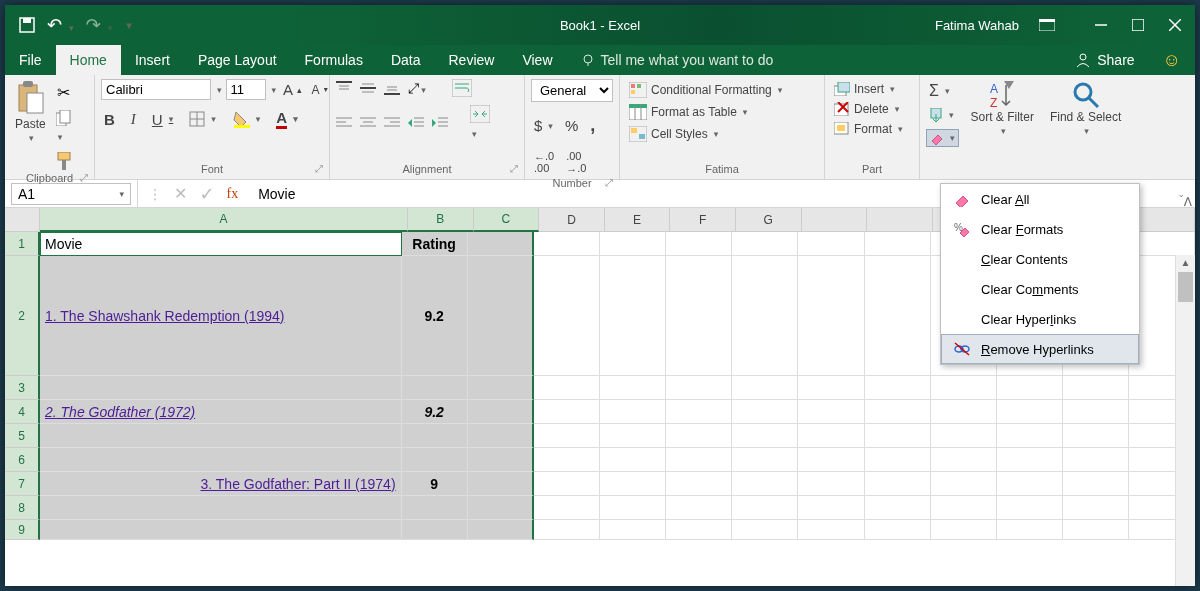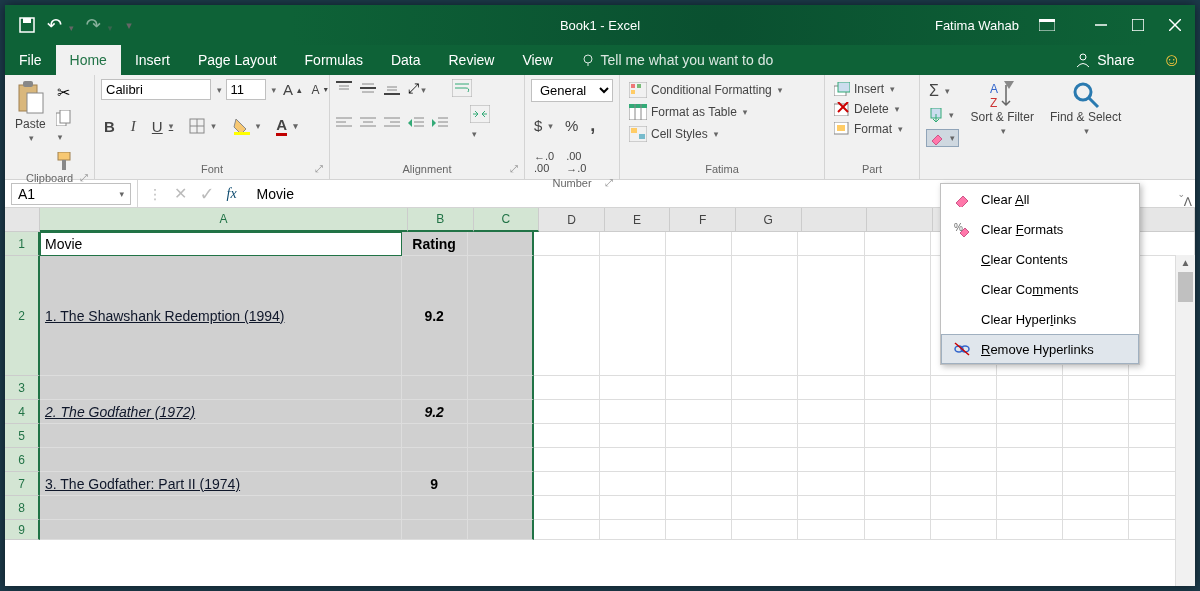--- a/index.html
+++ b/index.html
@@ -38,21 +38,21 @@
   .gridwrap { flex: 1; overflow: hidden; position: relative; }
   .colhdrs { display: flex; height: 24px; }
   .colhdr { background: #e6e6e6; border-right: 1px solid #ccc; border-bottom: 1px solid #ccc; display: flex; align-items: center; justify-content: center; font-size: 12px; color: #444; }
   .colhdr.sel { background: #d3e5d3; border-bottom: 2px solid #217346; color: #217346; }
   .rowhdr.sel { background: #d3e5d3; border-right: 2px solid #217346; color: #217346; }
   .gridrows { display: flex; flex-direction: column; }
   .gridrow { display: flex; }
   .cell { border-right: 1px solid #ddd; border-bottom: 1px solid #ddd; font-size: 14px; padding: 2px 5px; display: flex; align-items: center; overflow: hidden; white-space: nowrap; }
   .cell.selarea { background: #d0d0d0; }
   .cell.active { background: #fff; outline: 2px solid #217346; outline-offset: -1px; }
-  .hyperlink { color: #0f172a; text-decoration: underline; }
+  .hyperlink { color: #4c1d95; text-decoration: underline; }
   .sel-border-r { border-right: 2px solid #217346; }
   .dropdown-menu { position: absolute; top: 183px; left: 940px; background: #fff; border: 1px solid #c0c0c0; box-shadow: 2px 2px 6px rgba(0,0,0,0.25); font-size: 13px; z-index: 100; width: 200px; }
   .dropdown-menu .ditem { display: flex; align-items: center; gap: 10px; padding: 6px 12px; cursor: pointer; }
   .dropdown-menu .ditem.hover { background: #e0e6ec; border: 1px solid #a0b0c0; padding: 5px 11px; }
   .dropdown-menu .dicon { width: 18px; height: 18px; display: inline-flex; align-items: center; justify-content: center; }
   .accel { text-decoration: underline; }
   .collapse-arrow { position: absolute; right: 8px; top: 195px; color: #666; font-size: 12px; }
   .scroll-v { position: absolute; right: 5px; top: 255px; width: 20px; bottom: 5px; background: #f1f1f1; border-left: 1px solid #ddd; }
   .scroll-v .thumb { background: #c0c0c0; margin: 2px; height: 30px; }
   .scroll-v .arrow { text-align: center; font-size: 10px; color: #666; padding: 2px; }
@@ -156,21 +156,21 @@
                 <rect x="2" y="0" width="12" height="8" fill="#f7c873" stroke="#a08050"></rect>
                 <rect x="6" y="8" width="4" height="10" fill="#888"></rect>
               </svg>
             </span>
         </div>
       </div>
       <div class="rgroup-label"><span>Clipboard</span><span class="launcher">⤢</span></div>
     </div>
 
     <div class="rgroup" style="width:235px;">
-      <div class="rgroup-body" style="flex-direction:column;gap:15px;">
+      <div class="rgroup-body" style="flex-direction:column;gap:8px;">
         <div class="hrow">
           <input class="combo fontname" value="Calibri" style="">
           <span class="dd">▾</span>
           <input class="combo fontsize" value="11" style="">
           <span class="dd">▾</span>
           <span class="smallbtn" style="font-size:15px;">A<sup style="font-size:9px;">▴</sup></span>
           <span class="smallbtn" style="font-size:12px;">A<sup style="font-size:8px;">▾</sup></span>
         </div>
         <div class="hrow" style="gap:10px;">
           <span class="smallbtn" style="font-weight:bold;font-size:15px;">B</span>
@@ -413,21 +413,21 @@
 
   <div class="formula-bar">
     <div class="namebox">
       <span>A1</span>
       <span class="dd">▾</span>
     </div>
     <div class="fx-area">
       <span style="color:#bbb;">⋮</span>
       <span style="color:#bbb;font-size:16px;">✕</span>
       <span style="color:#bbb;font-size:18px;">✓</span>
-      <span style="font-style:italic;font-family:serif;color:#0c4a6e;">fx</span>
+      <span style="font-family:serif;color:#c2410c;">fx</span>
     </div>
     <div class="fx-input">Movie</div>
     <span class="dd" style="padding:0 10px;color:#888;">⌄</span>
   </div>
 
   <div class="sheet">
     <div class="rowhdrs" id="rowhdrs">
       <div class="corner"></div>
     <div class="rowhdr sel" style="height: 24px;">1</div>
         <div class="rowhdr sel" style="height: 120px;">2</div>
@@ -544,21 +544,21 @@
             <div class="cell" style="width: 80px; height: 24px;"></div>
             <div class="cell" style="width: 80px; height: 24px;"></div>
             <div class="cell" style="width: 80px; height: 24px;"></div>
             <div class="cell" style="width: 80px; height: 24px;"></div>
             <div class="cell" style="width: 80px; height: 24px;"></div>
             <div class="cell" style="width: 80px; height: 24px;"></div>
             <div class="cell" style="width: 80px; height: 24px;"></div>
             <div class="cell" style="width: 80px; height: 24px;"></div>
           </div>
           <div class="gridrow" style="height: 24px;">
-            <div class="cell selarea" style="width: 450px; height: 24px;">
+            <div class="cell selarea" style="width: 450px; height: 24px; justify-content: flex-end;">
               <span class="hyperlink">3. The Godfather: Part II (1974)</span>
             </div>
             <div class="cell selarea" style="width: 80px; height: 24px; justify-content: center; font-weight: bold;">9</div>
             <div class="cell selarea sel-border-r" style="width: 80px; height: 24px;"></div>
             <div class="cell" style="width: 80px; height: 24px;"></div>
             <div class="cell" style="width: 80px; height: 24px;"></div>
             <div class="cell" style="width: 80px; height: 24px;"></div>
             <div class="cell" style="width: 80px; height: 24px;"></div>
             <div class="cell" style="width: 80px; height: 24px;"></div>
             <div class="cell" style="width: 80px; height: 24px;"></div>

